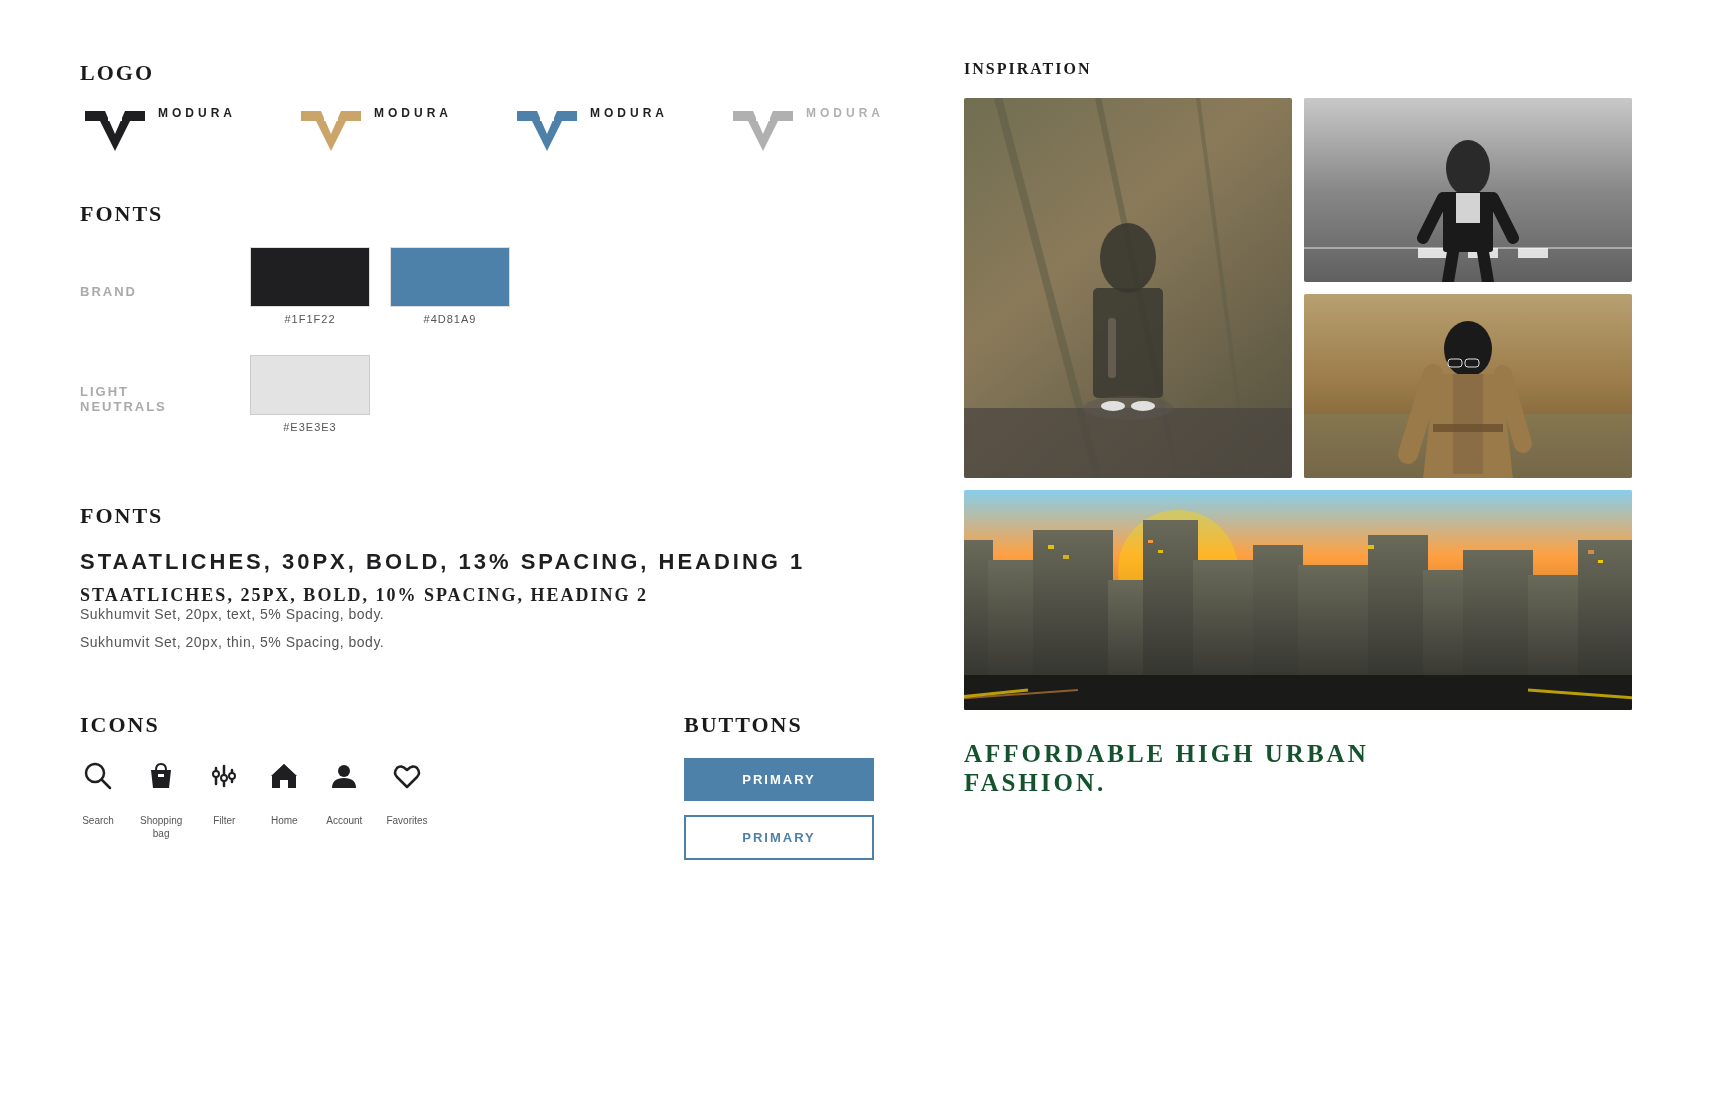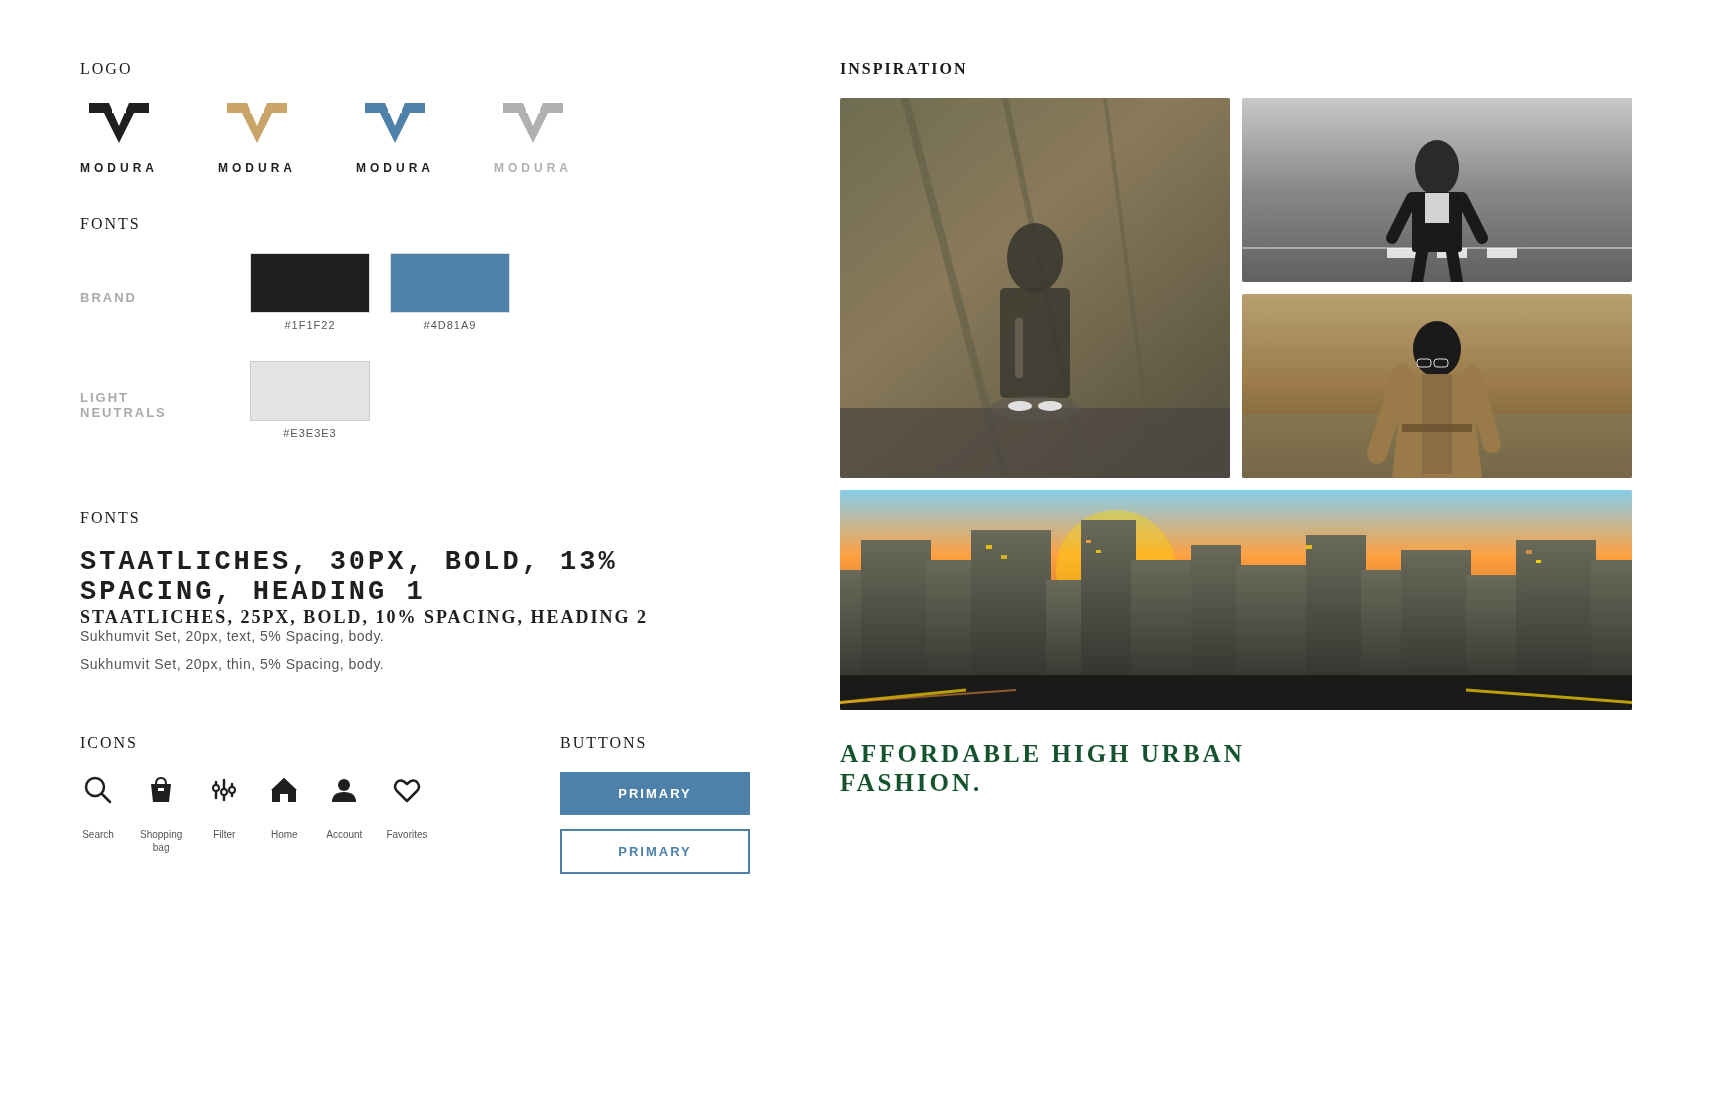--- a/index.html
+++ b/index.html
@@ -23,43 +23,43 @@
     .left-panel {
       flex: 0 0 680px;
       display: flex;
       flex-direction: column;
       gap: 0;
     }
 
     
     .section-label {
       font-family: 'Georgia', serif;
-      font-size: 16px;
-      font-weight: normal;
+      font-size: 22px;
+      font-weight: bold;
       letter-spacing: 2px;
       text-transform: uppercase;
       color: #1a1a1a;
       margin-bottom: 20px;
     }
 
     
     .logo-section {
       margin-bottom: 40px;
     }
 
     .logo-row {
       display: flex;
       gap: 60px;
       align-items: center;
     }
 
     .logo-item {
       display: flex;
-      flex-direction: column;
-      align-items: center;
+      flex-direction: row;
+      align-items: flex-start;
       gap: 8px;
     }
 
     .logo-icon {
       width: 70px;
       height: 55px;
     }
 
     .logo-text {
       font-size: 12px;
@@ -113,26 +113,27 @@
       color: #555;
       letter-spacing: 1px;
     }
 
     
     .typography-section {
       margin-bottom: 40px;
     }
 
     .typo-h1 {
-      font-size: 27px;
+      font-size: 22px;
       font-weight: 900;
       letter-spacing: 3px;
       text-transform: uppercase;
       color: #1F1F22;
-      font-family: Liberation Mono, monospace;
+      margin-bottom: 10px;
+      font-family: Liberation Sans, sans-serif;
     }
 
     .typo-h2 {
       font-size: 18px;
       font-weight: 900;
       letter-spacing: 2px;
       text-transform: uppercase;
       color: #1F1F22;
       font-family: Liberation Serif, serif;
     }

